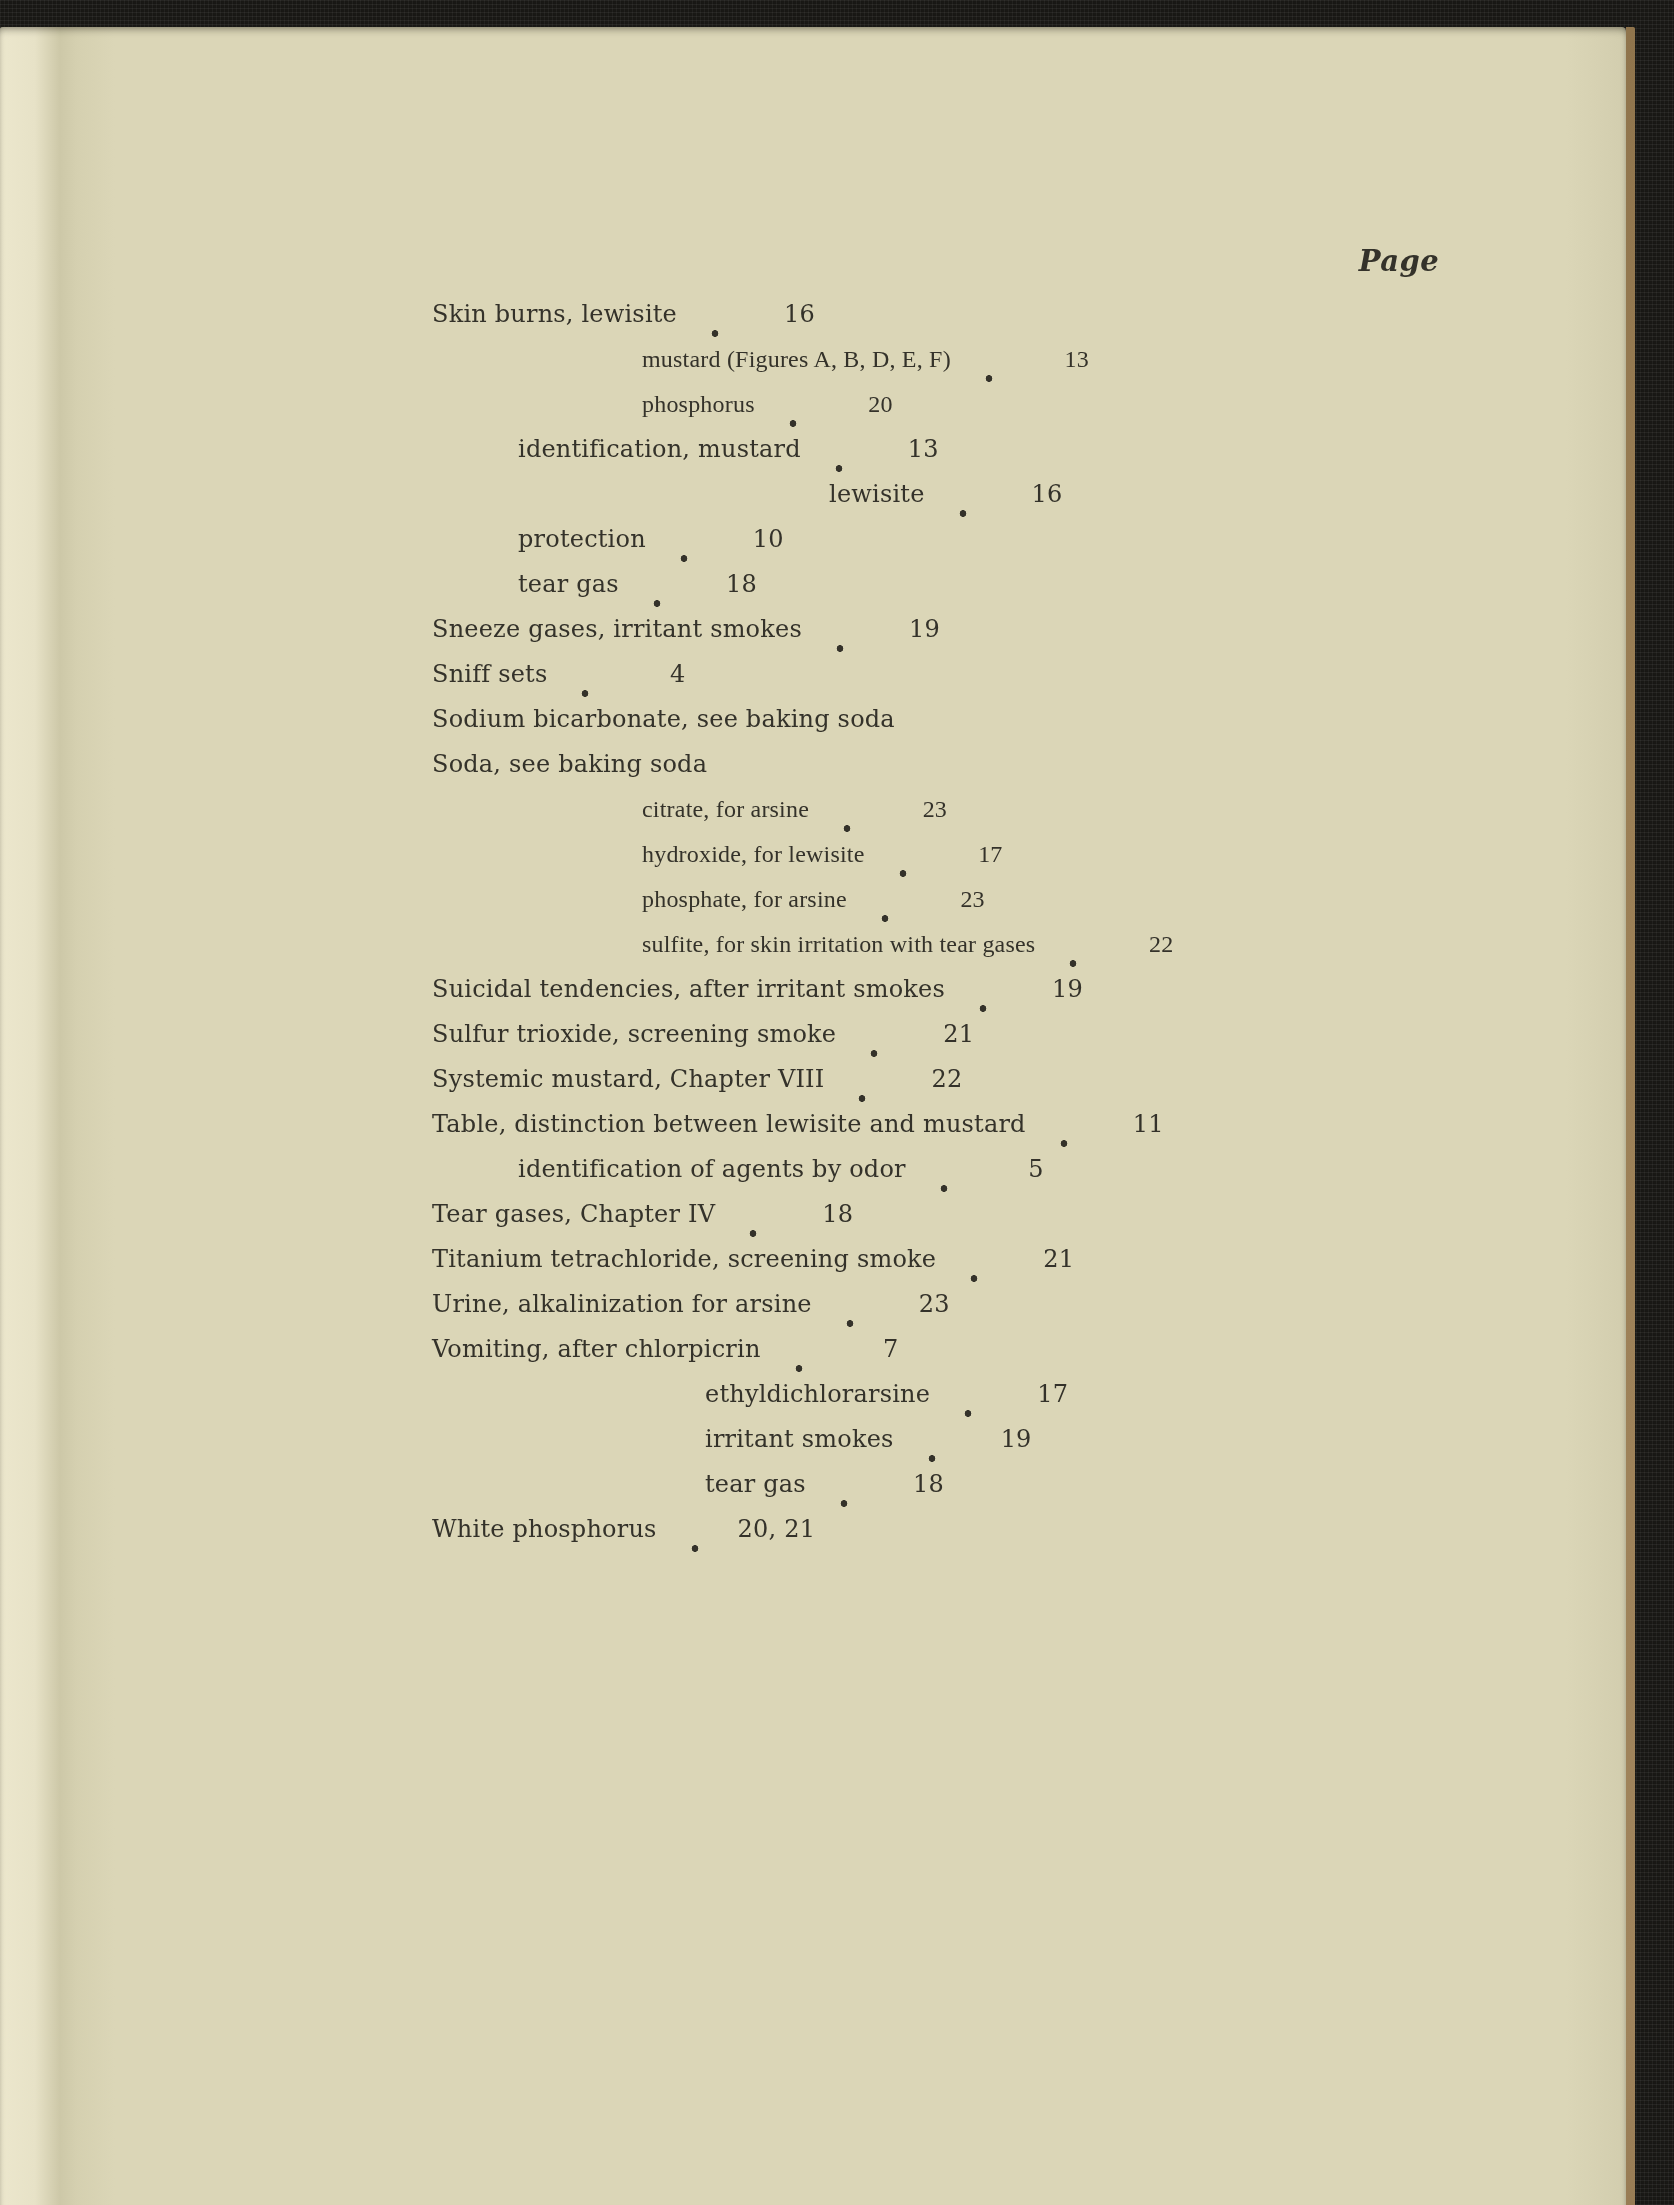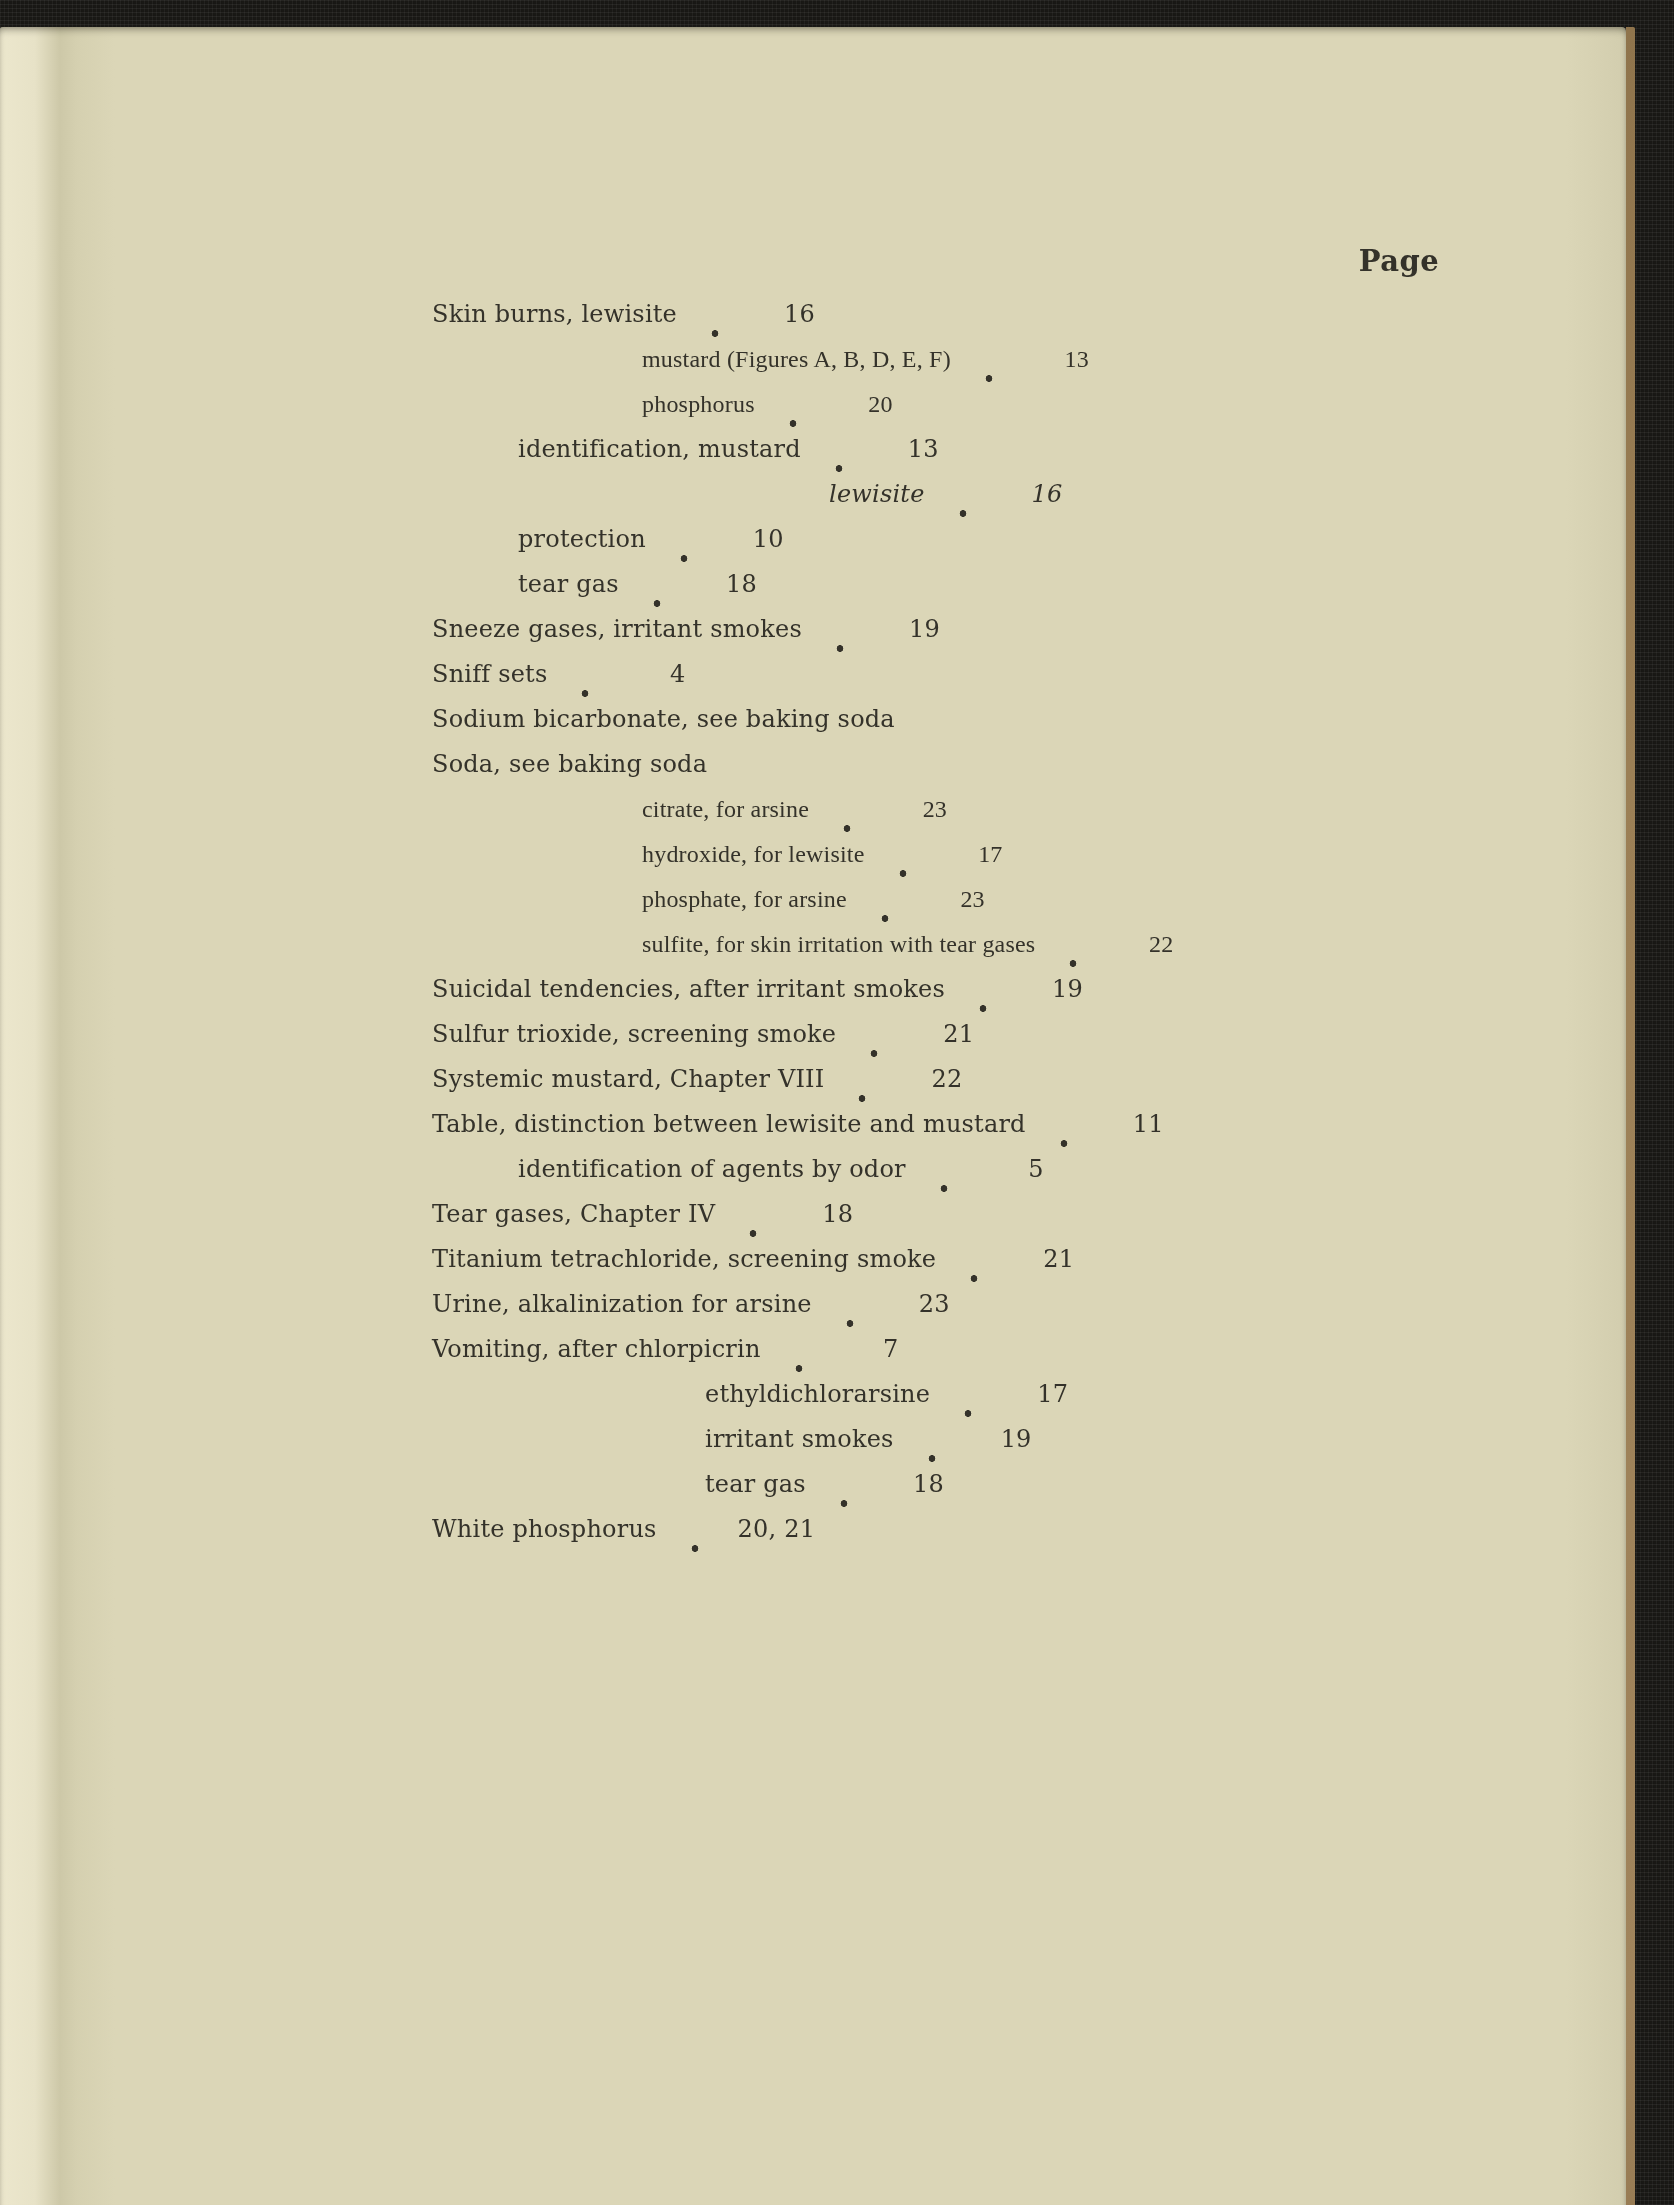--- a/index.html
+++ b/index.html
@@ -29,21 +29,21 @@
     box-shadow: inset 0 5.3px 8px -4.4px rgba(20,18,10,0.55), inset 0 -4.4px 7px -4.4px rgba(20,18,10,0.4);
     border-radius:2.6px 4.4px 4.4px 1.8px;
   }
   .fore-edge{
     position:absolute;left:1626px;top:26.5px;width:9.3px;height:2470px;
     background:linear-gradient(180deg,#8f744c,var(--fore-edge,#9b7f55) 30%,#a0845c 80%,#8c7049);
     border-radius:0 1.8px 1.8px 0;
   }
   .col-header{
     position:absolute;left:432px;top:219px;width:1007px;
-    font-weight:bold;
+    font-style:italic;font-weight:bold;
     font-size:29px;line-height:30px;letter-spacing:0.4px;
     text-align:right;color:var(--ink,#34322a);
   }
   .toc{
     position:absolute;left:432px;top:265px;width:1007px;
   }
   .row{
     display:flex;align-items:flex-end;
     height:45px;line-height:45px;
     font-size:24px;letter-spacing:0.2px;
@@ -57,21 +57,21 @@
     background-image:radial-gradient(circle at 50% 50%, var(--ink,#34322a) 3.1px, rgba(0,0,0,0) 3.6px);
     background-size:46px 7px;
     background-repeat:repeat-x;
     background-position:right bottom;
   }
   .row .num{flex:0 0 auto;min-width:57px;text-align:right;}
   .ind-0{padding-left:0;}
   .ind-1{padding-left:86px;}
   .ind-2{padding-left:210px;font-family:Liberation Serif, serif;}
   .ind-3{padding-left:273px;}
-  .ind-4{padding-left:397px;font-style:italic;}
+  .ind-4{padding-left:397px;}
 </style>
 </head>
 <body>
 
 <div class="screenshot" style="--paper: #dbd6b7; --paper-light: #ece7cd; --cloth: #191815; --ink: #34322a; --fore-edge: #9b7f55;">
 
   <div class="page">
 
     <div class="col-header">Page</div>
 

